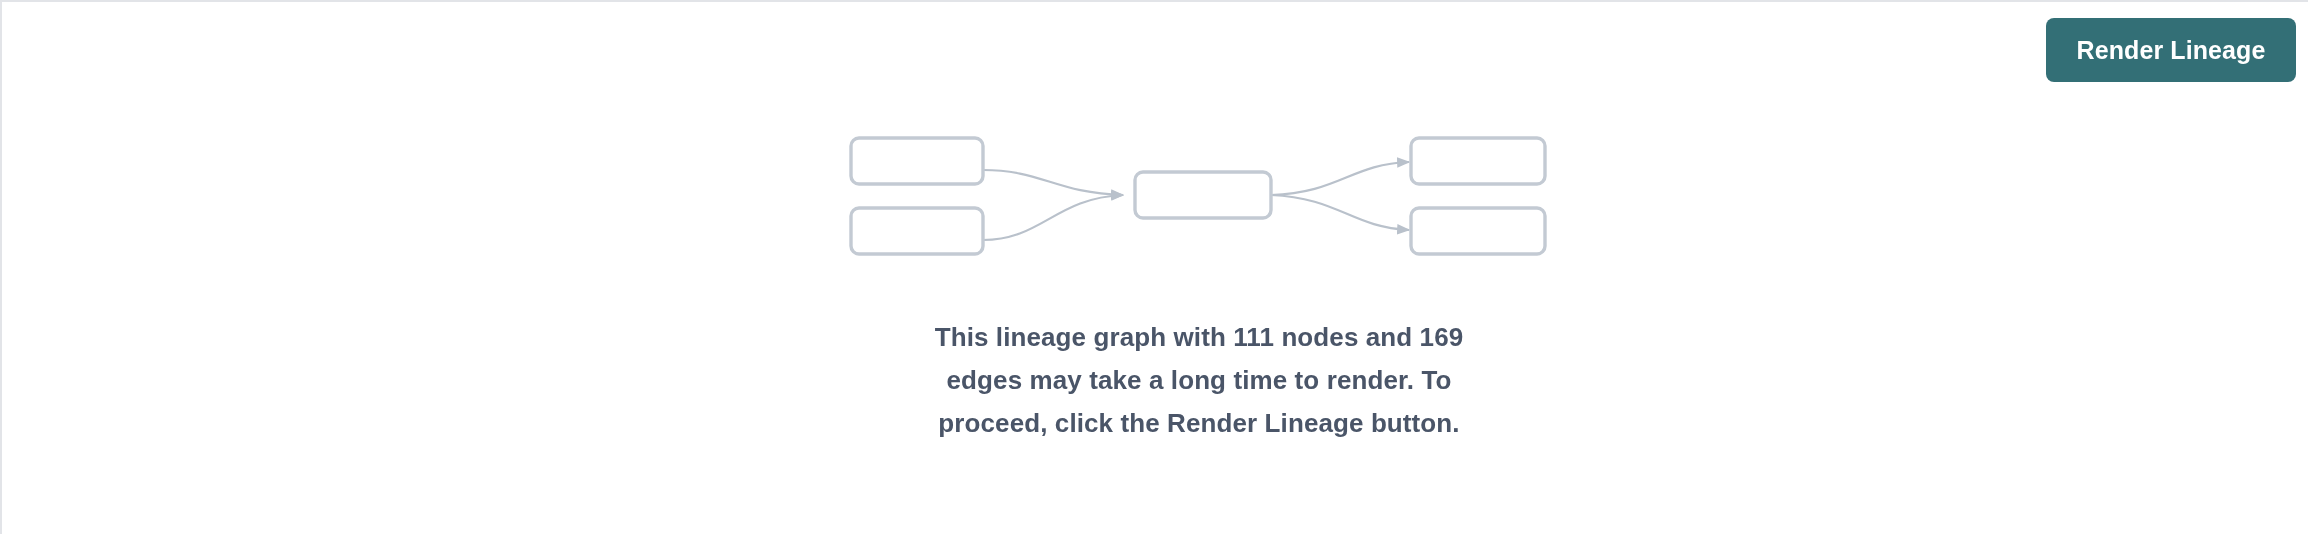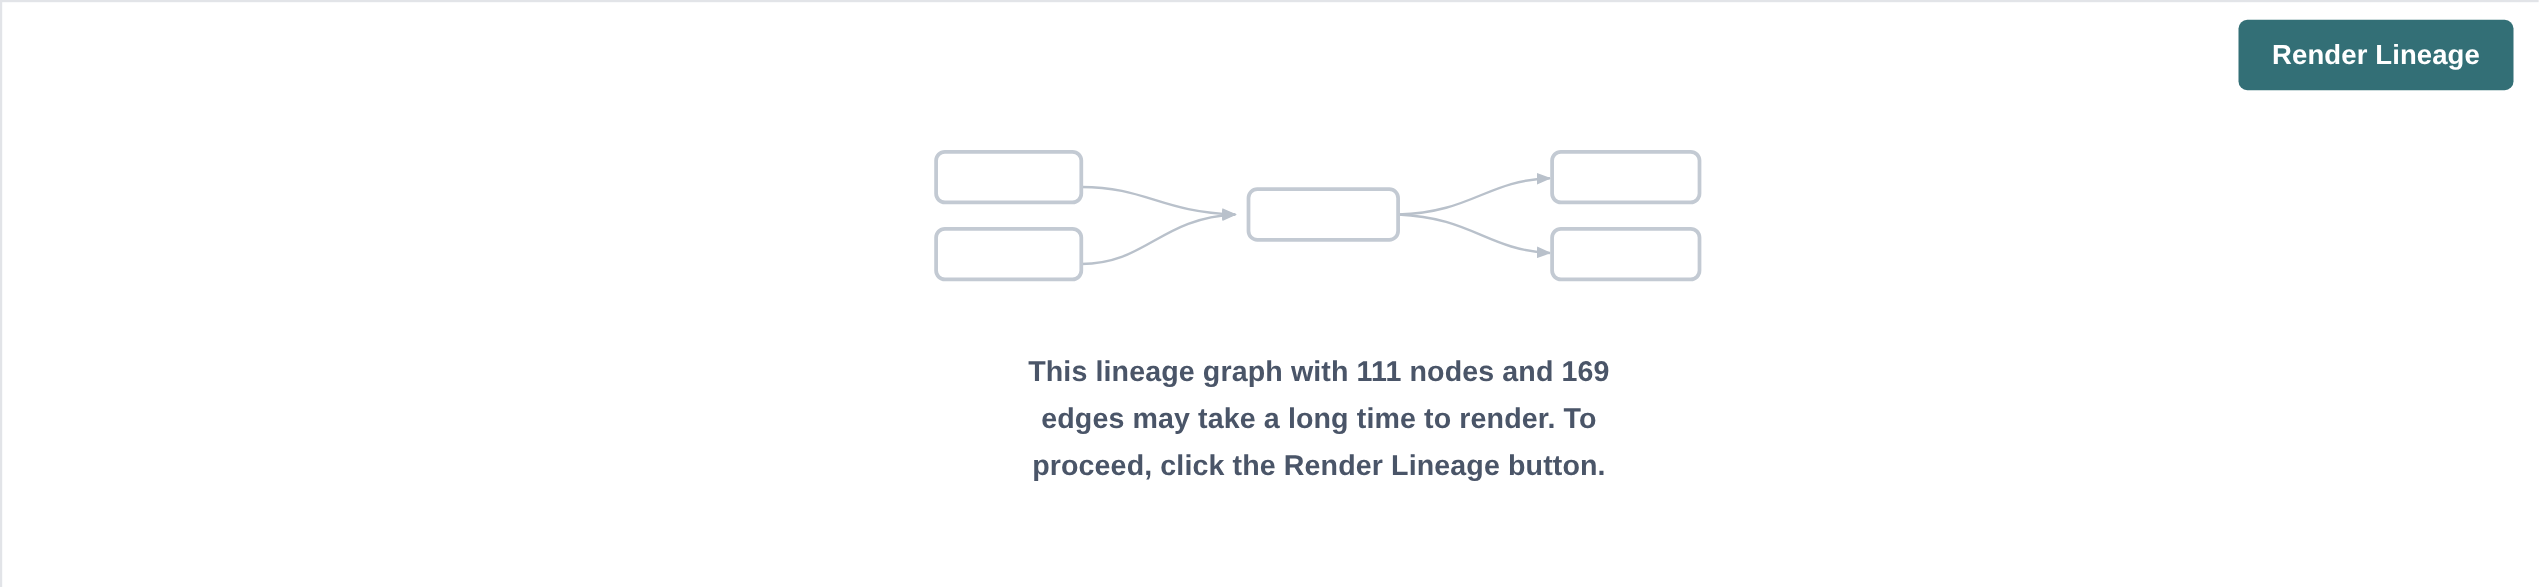--- a/index.html
+++ b/index.html
@@ -30,21 +30,21 @@
     position: absolute;
     top: 0;
     right: 0;
     height: 104px;
     width: 100%;
     pointer-events: none;
   }
   #render-lineage-button {
     position: absolute;
     top: 16px;
-    right: 23px;
+    right: 12px;
     height: 64px;
     min-width: 250px;
     padding: 0 17px;
     display: flex;
     align-items: center;
     justify-content: center;
     box-sizing: border-box;
     background: #336f76;
     color: #ffffff;
     border: none;

